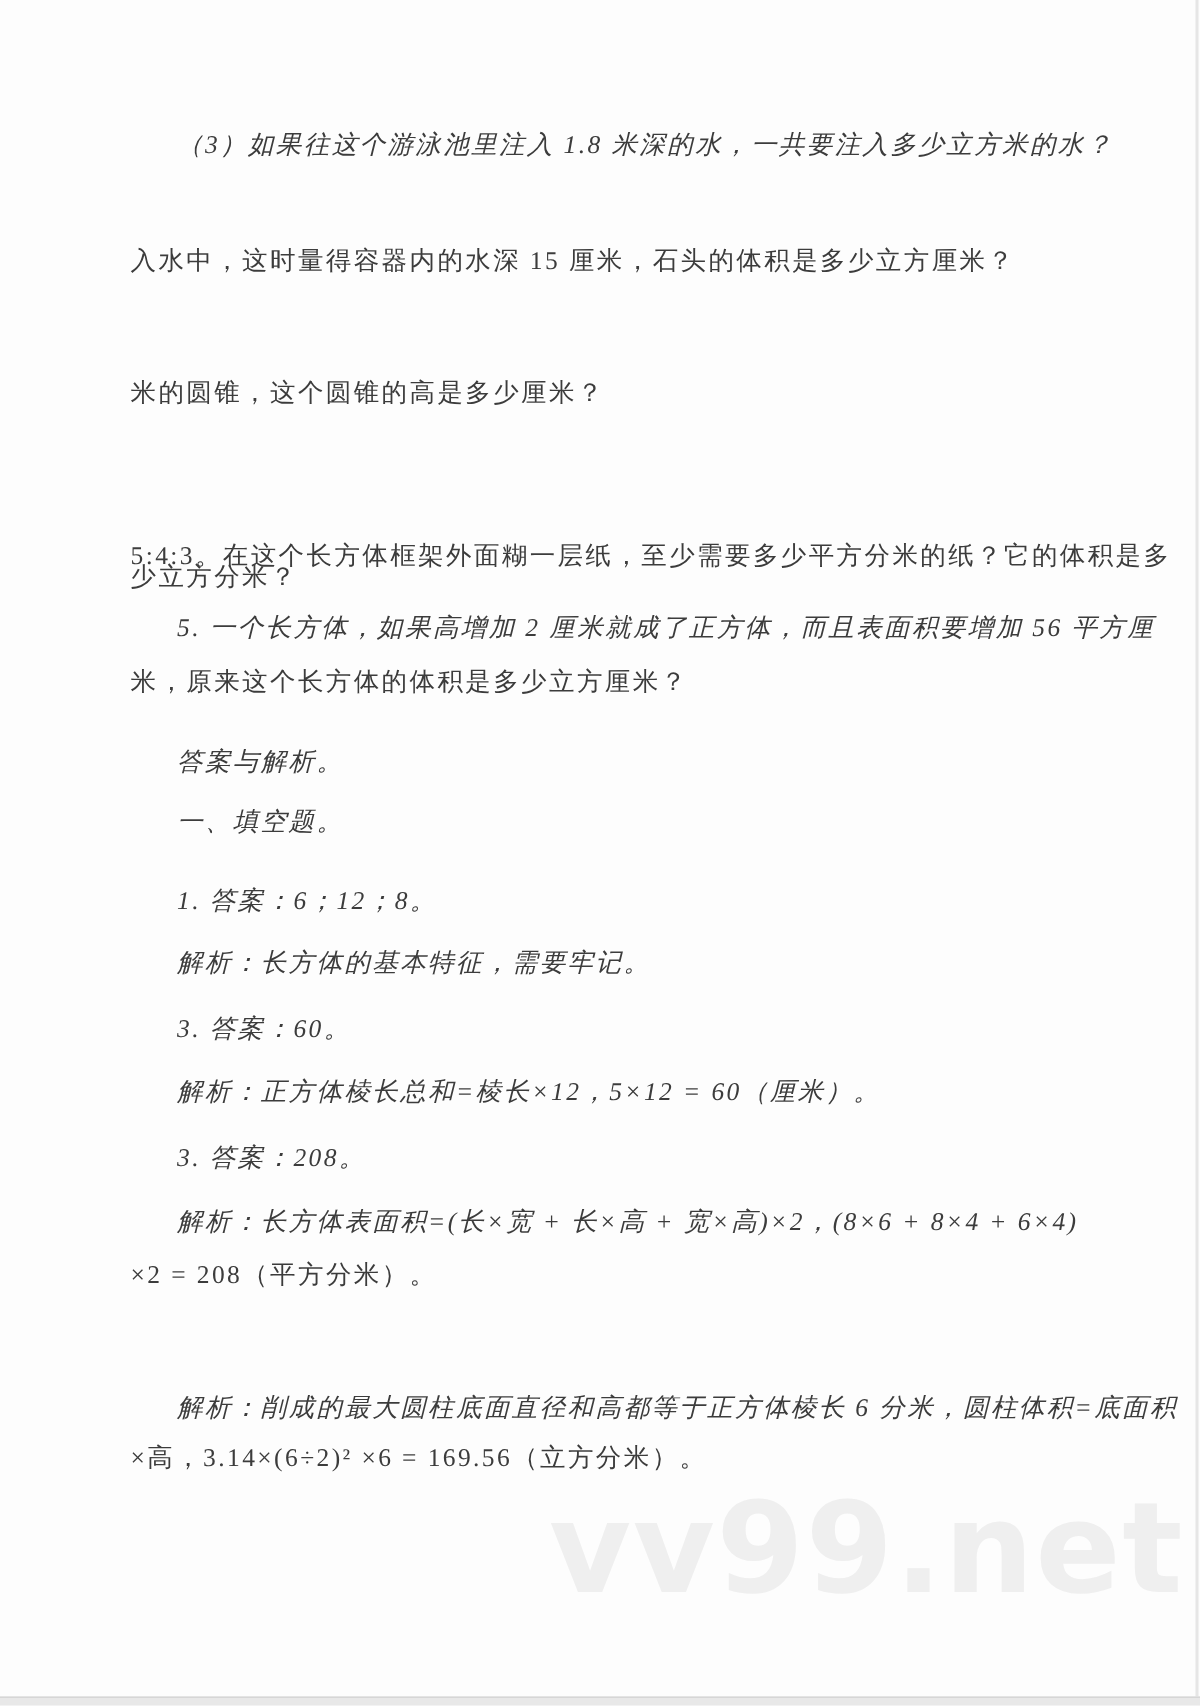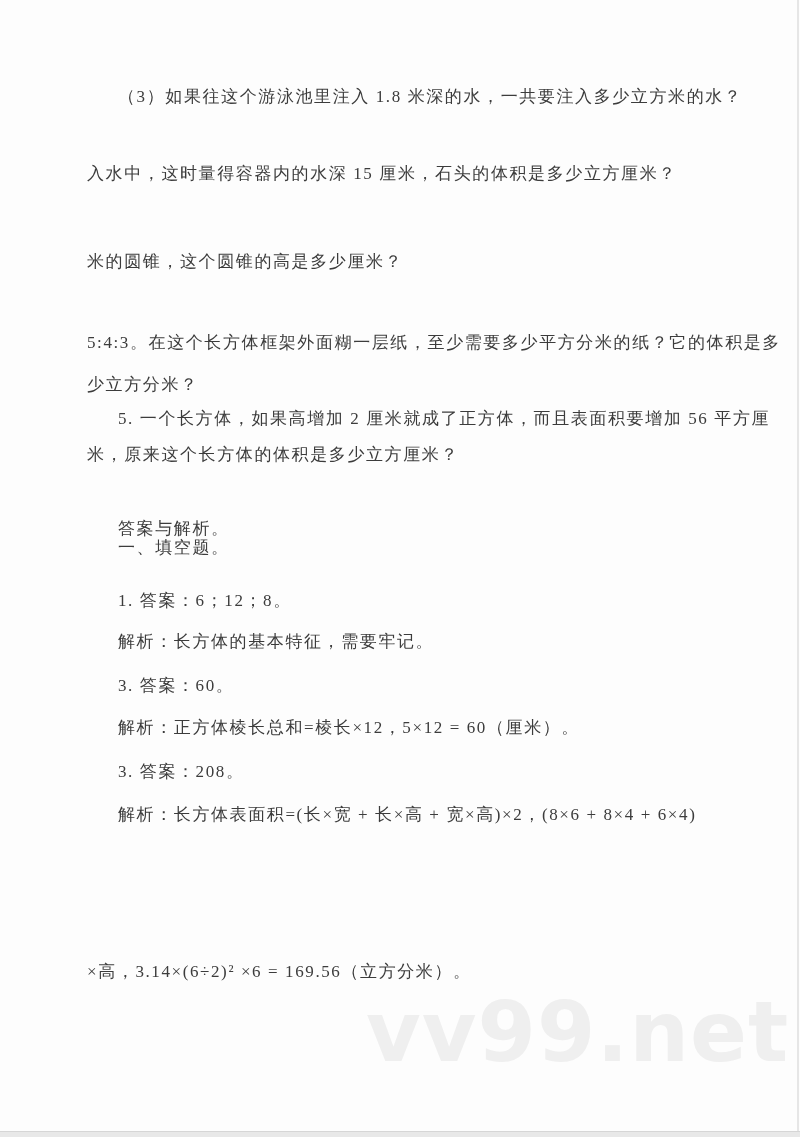--- a/index.html
+++ b/index.html
@@ -17,54 +17,56 @@
   .bottom-band {
     position: absolute; left: 0; top: 1131px; width: 800px; height: 6px;
     background: #e8e8e8; border-top: 1px solid #d6d6d6;
   }
   .line {
     position: absolute; left: 87px; width: 620px;
     font-size: 17px; line-height: 22px; height: 22px;
     white-space: nowrap; letter-spacing: 1.6px;
     color: #3c3c3c;
   }
-  .indent { left: 118px; }
+  .indent { left: 118px; font-style: italic; }
   .watermark {
     position: absolute; left: 366px; top: 990px;
     font-family: "DejaVu Sans", "Liberation Sans", sans-serif;
     font-weight: bold; font-size: 84px; line-height: 84px;
     color: #efefef; letter-spacing: 1px;
     white-space: nowrap;
   }
 </style>
 </head>
 <body>
 
 <div class="page">
   <div class="line indent" style="top:86px">（3）如果往这个游泳池里注入 1.8 米深的水，一共要注入多少立方米的水？</div>
 
   <div class="line" style="top:163px">入水中，这时量得容器内的水深 15 厘米，石头的体积是多少立方厘米？</div>
 
   <div class="line" style="top:251px">米的圆锥，这个圆锥的高是多少厘米？</div>
 
-  <div class="line" style="top:332px">5:4:3。在这个长方体框架外面糊一层纸，至少需要多少平方分米的纸？它的体积是多</div>
+  <div class="line" style="top:360px">5:4:3。在这个长方体框架外面糊一层纸，至少需要多少平方分米的纸？它的体积是多</div>
   <div class="line" style="top:374px">少立方分米？</div>
 
   <div class="line indent" style="top:408px">5. 一个长方体，如果高增加 2 厘米就成了正方体，而且表面积要增加 56 平方厘</div>
   <div class="line" style="top:444px">米，原来这个长方体的体积是多少立方厘米？</div>
 
-  <div class="line indent" style="top:518px">答案与解析。</div>
+  <div class="line indent" style="top:497px">答案与解析。</div>
   <div class="line indent" style="top:537px">一、填空题。</div>
 
   <div class="line indent" style="top:590px">1. 答案：6；12；8。</div>
   <div class="line indent" style="top:631px">解析：长方体的基本特征，需要牢记。</div>
 
   <div class="line indent" style="top:675px">3. 答案：60。</div>
   <div class="line indent" style="top:717px">解析：正方体棱长总和=棱长×12，5×12 = 60（厘米）。</div>
 
   <div class="line indent" style="top:761px">3. 答案：208。</div>
   <div class="line indent" style="top:804px">解析：长方体表面积=(长×宽 + 长×高 + 宽×高)×2，(8×6 + 8×4 + 6×4)</div>
+  <div class="line" style="top:839px">×2 = 208（平方分米）。</div>
 
+  <div class="line indent" style="top:928px">解析：削成的最大圆柱底面直径和高都等于正方体棱长 6 分米，圆柱体积=底面积</div>
   <div class="line" style="top:961px">×高，3.14×(6÷2)² ×6 = 169.56（立方分米）。</div>
 
   <div class="watermark">vv99.net</div>
 </div>
 <div class="bottom-band"></div>
 
 </body></html>

